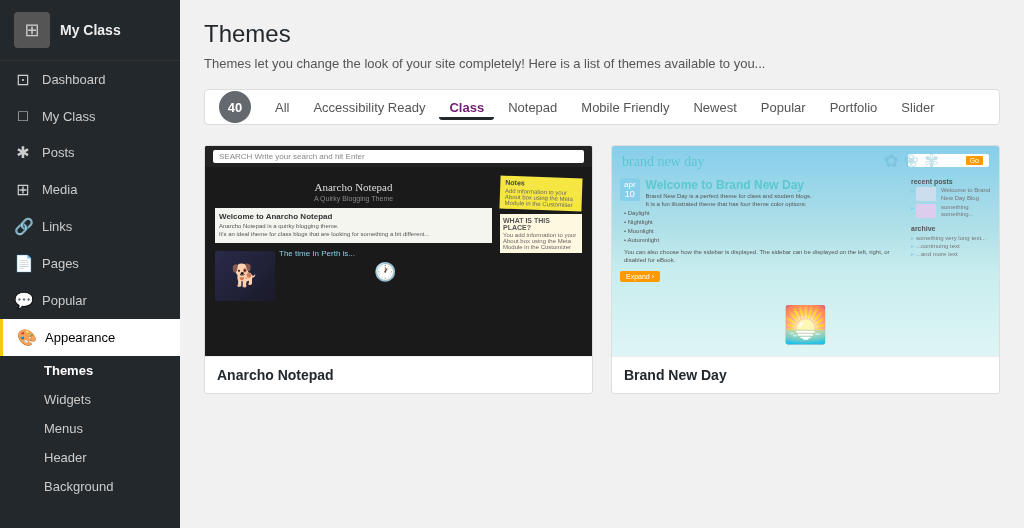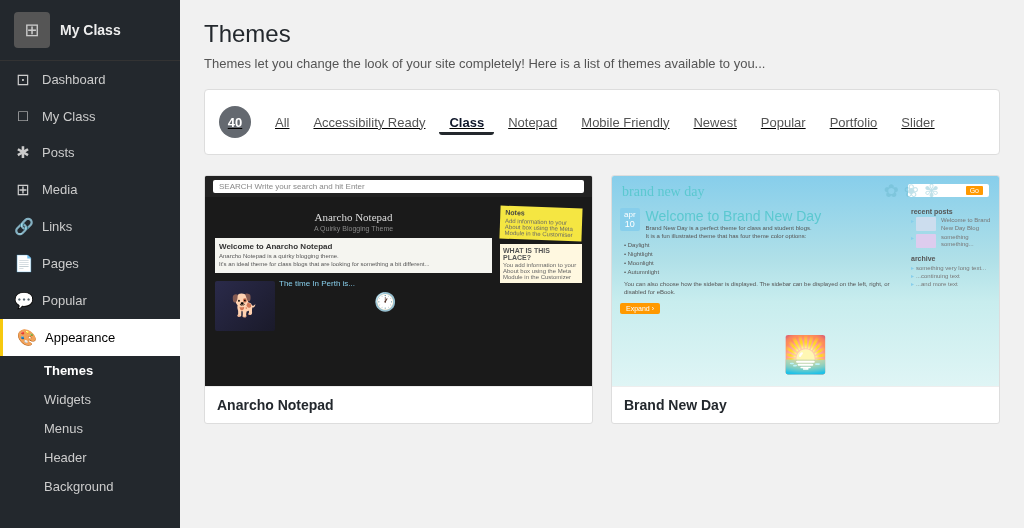--- a/index.html
+++ b/index.html
@@ -91,46 +91,45 @@
     }
 
     
     .filter-bar {
       display: flex;
       align-items: center;
       gap: 0;
       background: #fff;
       border: 1px solid #ddd;
       border-radius: 4px;
-      padding: 16px 14px;
+      padding: 1px 14px;
       margin-bottom: 20px;
       flex-wrap: wrap;
       gap: 4px;
-      text-decoration: underline;
     }
     .filter-count {
       background: #646970;
       color: #fff;
       border-radius: 50%;
       width: 32px; height: 32px;
       display: flex; align-items: center; justify-content: center;
       font-size: 13px;
       font-weight: 600;
       margin-right: 10px;
     }
     .filter-tab {
       padding: 5px 10px;
       font-size: 13px;
       color: #555;
       cursor: pointer;
       border-radius: 3px;
     }
     .filter-tab.active {
       font-weight: 700;
-      color: #0f172a;
+      color: #701a75;
       border-bottom: 3px solid #23282d;
       padding-bottom: 2px;
     }
 
     
     .theme-grid {
       display: grid;
       grid-template-columns: repeat(2, 1fr);
       gap: 18px;
     }
@@ -281,21 +280,21 @@
       display: flex; align-items: flex-start; gap: 6px; 
     }
     .brand-date-box {
       background: #87ceeb;
       color: #fff;
       padding: 2px 4px;
       border-radius: 2px;
       font-size: 8px;
       text-align: center;
     }
-    .brand-post-title { font-size: 14px; color: #5bc8d0; font-weight: normal; }
+    .brand-post-title { font-size: 12px; color: #5bc8d0; font-weight: bold; }
     .brand-post-text { font-size: 6px; color: #555; line-height: 1.4; }
     .brand-read-more {
       background: #f90;
       color: #fff;
       padding: 2px 6px;
       border-radius: 2px;
       font-size: 7px;
       display: inline-block;
       margin-top: 3px;
     }

